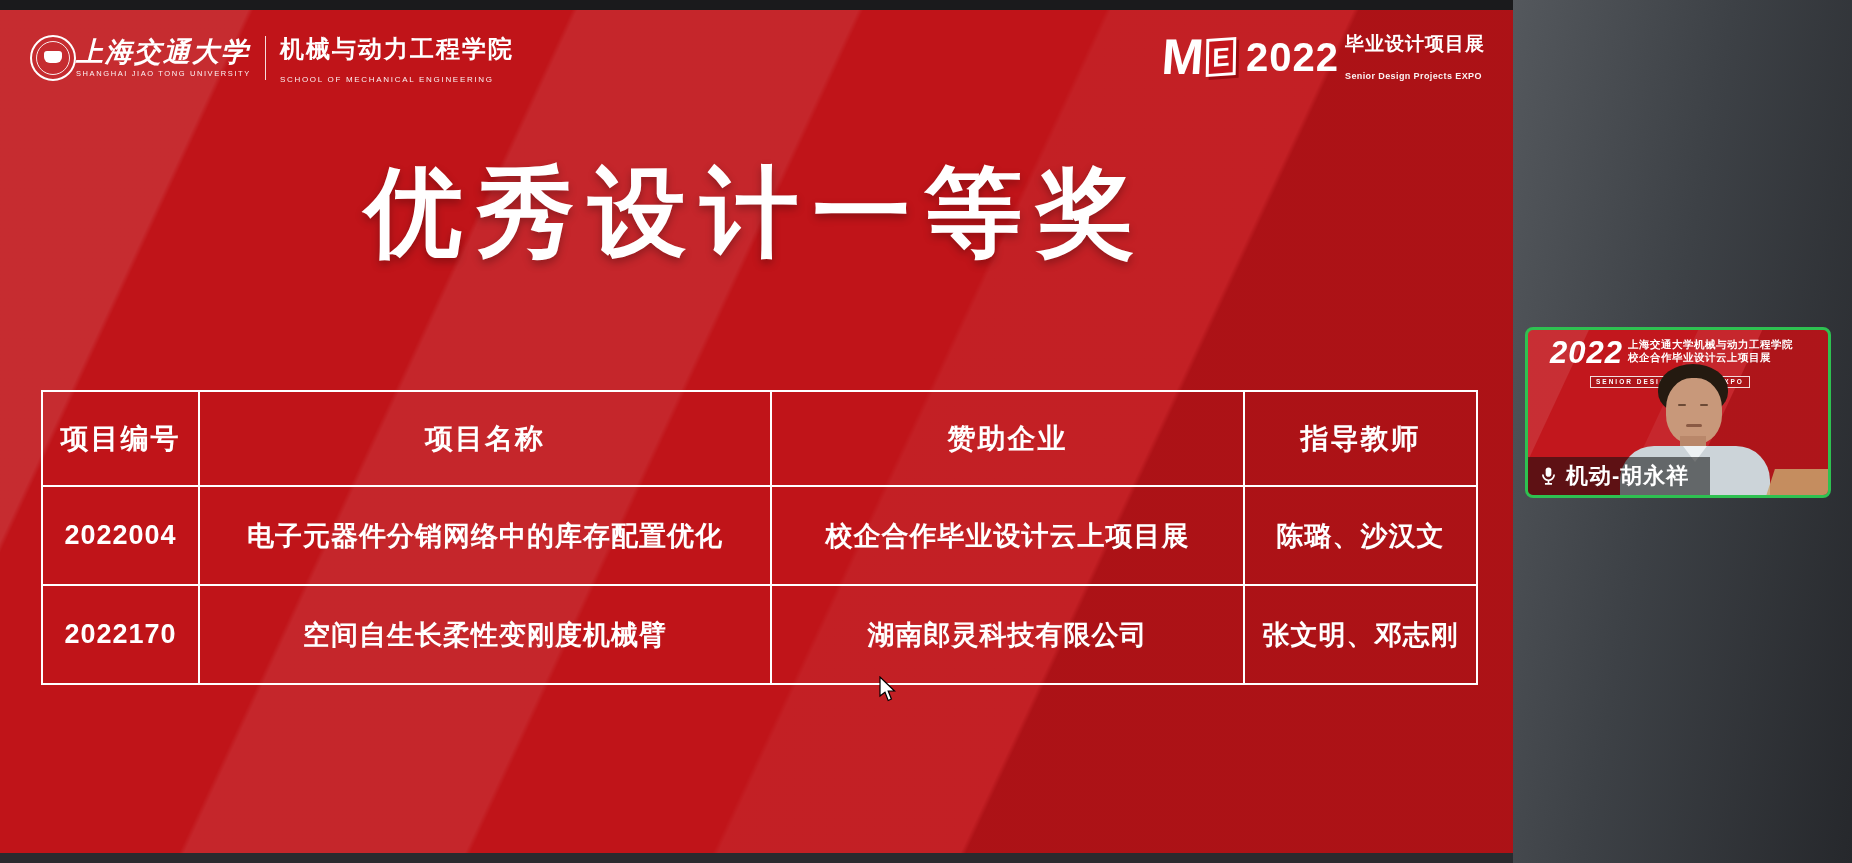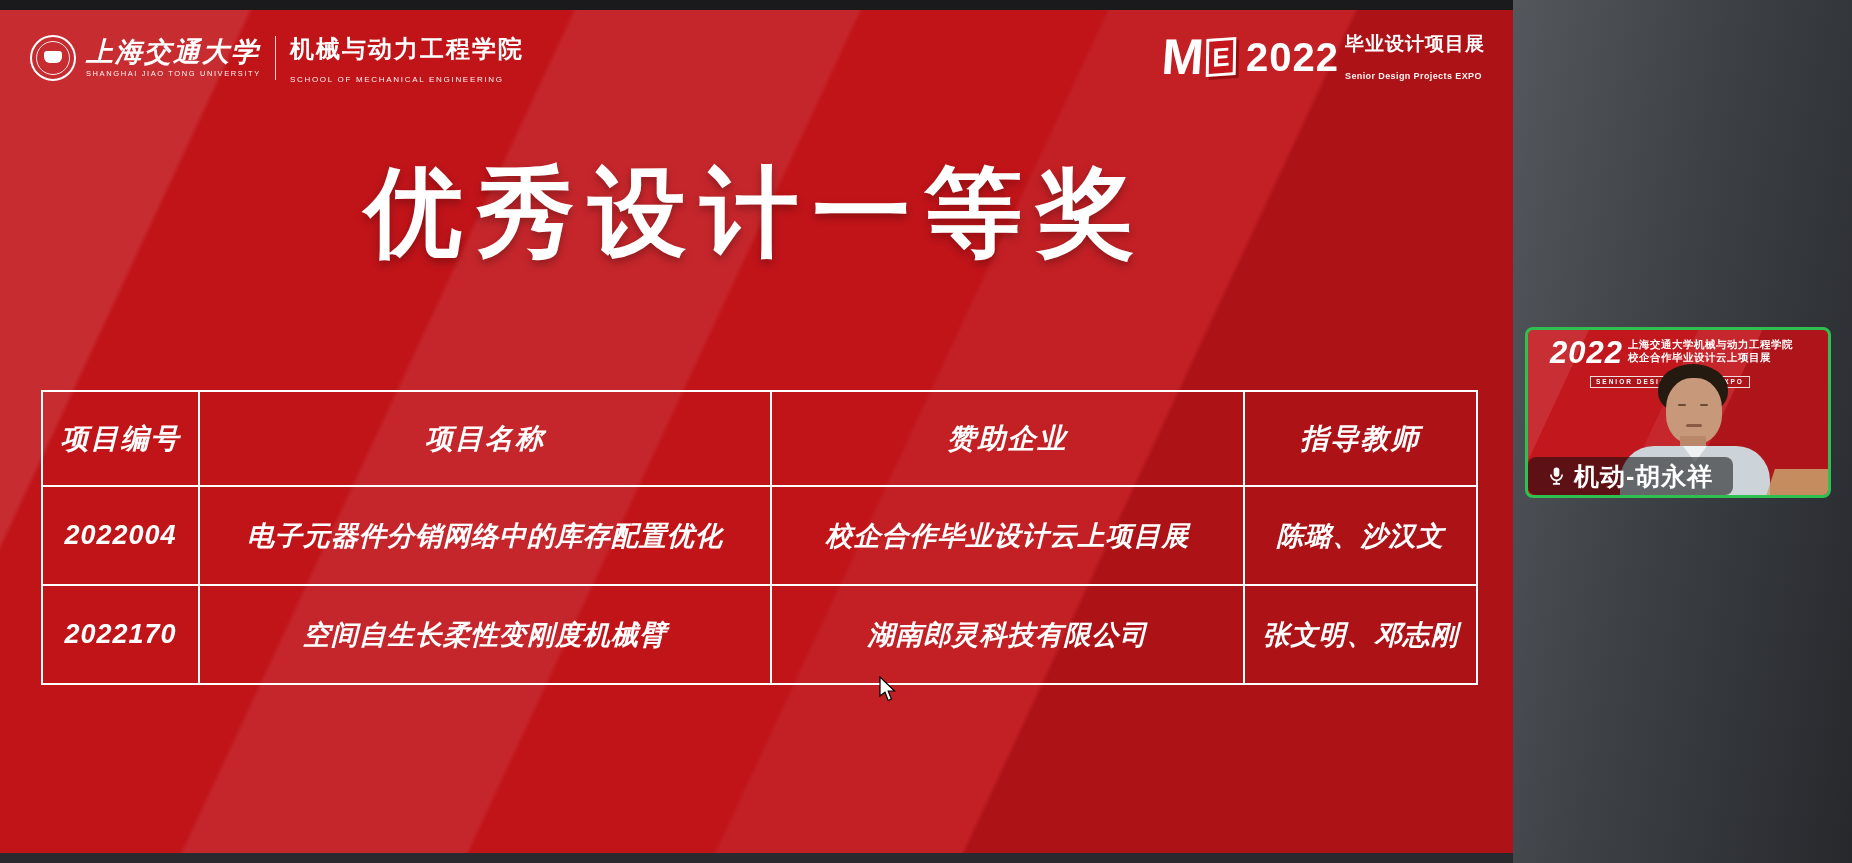--- a/index.html
+++ b/index.html
@@ -36,21 +36,21 @@
     width:46px;height:46px;border:2px solid #fff;border-radius:50%;
     position:relative;flex:0 0 auto;box-sizing:border-box;
   }
   .sjtu-emblem::before{
     content:"";position:absolute;inset:4px;border:1px solid rgba(255,255,255,0.9);border-radius:50%;
   }
   .sjtu-emblem::after{
     content:"";position:absolute;left:12px;top:14px;width:18px;height:12px;
     background:#fff;border-radius:3px 3px 6px 6px;box-shadow:0 14px 0 -6px #fff;
   }
-  .uni-block{margin-left:10px;line-height:1;}
+  .uni-block{line-height:1;}
   .uni-cn{font-size:27px;font-weight:700;font-style:italic;font-family:"Liberation Serif","DejaVu Serif",serif;letter-spacing:2px;}
   .uni-en{font-size:7.5px;letter-spacing:1.6px;margin-top:4px;opacity:.95;}
   .hdr-divider{width:1px;height:44px;background:rgba(255,255,255,0.85);margin:0 14px;}
   .school-cn{font-size:24px;font-weight:700;letter-spacing:2px;}
   .school-en{font-size:8px;letter-spacing:1.7px;margin-top:10px;opacity:.95;}
   .partner{display:flex;align-items:center;margin-left:78px;}
   .partner-label{font-size:23px;font-weight:700;letter-spacing:1px;}
   .ps-shield{
     width:30px;height:38px;margin:0 8px 0 10px;background:#1e407c;border:2px solid #fff;
     border-radius:4px 4px 13px 13px;position:relative;box-sizing:border-box;flex:0 0 auto;
@@ -85,21 +85,21 @@
     font-family:"DejaVu Serif","Liberation Serif",serif;
     text-shadow:0 4px 8px rgba(0,0,0,0.28);
   }
   
   table.awards{
     position:absolute;left:41px;top:380px;width:1435px;height:264px;
     border-collapse:collapse;table-layout:fixed;color:#fff;
   }
   table.awards th,table.awards td{
     border:2px solid #fff;text-align:center;vertical-align:middle;
-    font-weight:700;padding:15px 6px;overflow:hidden;font-style:italic;
+    font-weight:700;padding:15px 6px;overflow:hidden;
   }
   table.awards th{height:63px;font-size:28px;letter-spacing:2px;}
   table.awards td{height:67px;font-size:27px;letter-spacing:1px;}
   td.num{font-size:29px;letter-spacing:1px;font-family:"Liberation Sans","DejaVu Sans",sans-serif;}
   
   .cursor{position:absolute;left:878px;top:666px;width:20px;height:27px;}
   
   .right-panel{
     position:absolute;left:1513px;top:0;width:339px;height:863px;
     background:linear-gradient(100deg,#54585d 0%,#3d4146 45%,#26282c 100%);
@@ -130,22 +130,22 @@
   .hair{position:absolute;left:130px;top:34px;width:70px;height:52px;background:#241a10;border-radius:50% 50% 46% 46%;}
   .face{position:absolute;left:138px;top:48px;width:56px;height:66px;background:#c8987a;border-radius:46% 46% 44% 44%;}
   .face::before{content:"";position:absolute;left:12px;top:26px;width:8px;height:2px;background:#6b4a36;box-shadow:22px 0 0 #6b4a36;border-radius:2px;}
   .face::after{content:"";position:absolute;left:20px;top:46px;width:16px;height:3px;background:#8a5a44;border-radius:2px;}
   .neck{position:absolute;left:152px;top:106px;width:26px;height:16px;background:#b9876a;}
   .shirt{position:absolute;left:92px;top:116px;width:150px;height:52px;background:#ccd4d9;border-radius:34px 34px 0 0;}
   .shirt::before{content:"";position:absolute;left:63px;top:0;width:24px;height:16px;background:#eef2f4;clip-path:polygon(0 0,100% 0,50% 100%);}
   .desk{position:absolute;right:-8px;bottom:-4px;width:66px;height:30px;background:#c9a26c;transform:skewX(-18deg);opacity:.85;}
   .name-tag{
     position:absolute;left:0;bottom:0;height:38px;min-width:182px;box-sizing:border-box;
-    background:rgba(12,12,12,0.55);display:flex;align-items:center;gap:9px;padding:0 20px;
-    color:#fff;font-size:25px;font-weight:700;letter-spacing:1px;border-radius:8px;
+    background:rgba(12,12,12,0.55);display:flex;align-items:center;gap:9px;padding:0 12px;
+    color:#fff;font-size:22px;font-weight:700;letter-spacing:1px;
   }
 </style>
 </head>
 <body>
 
 <div class="slide">
   <div class="bar-top"></div>
   <div class="red-canvas">
 
     <div class="slide-header">

